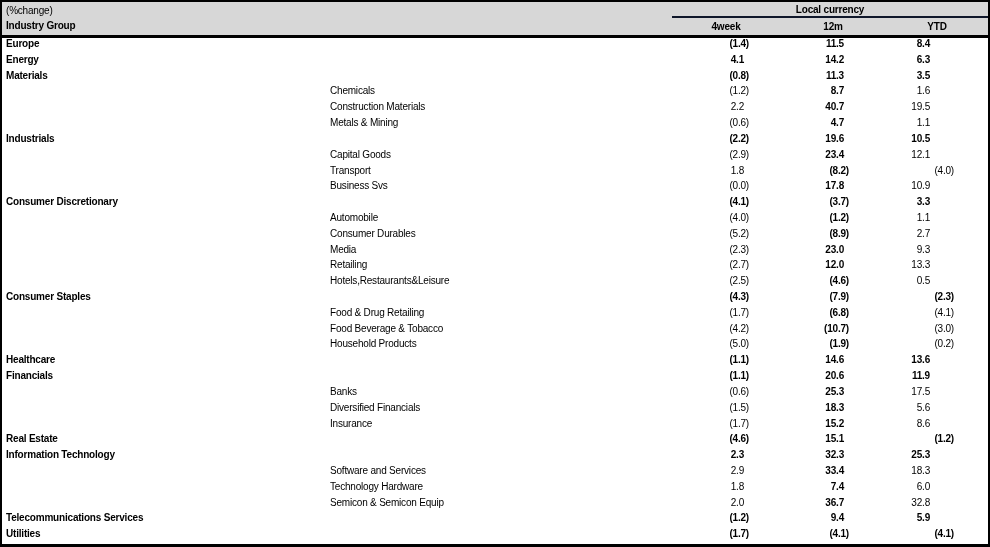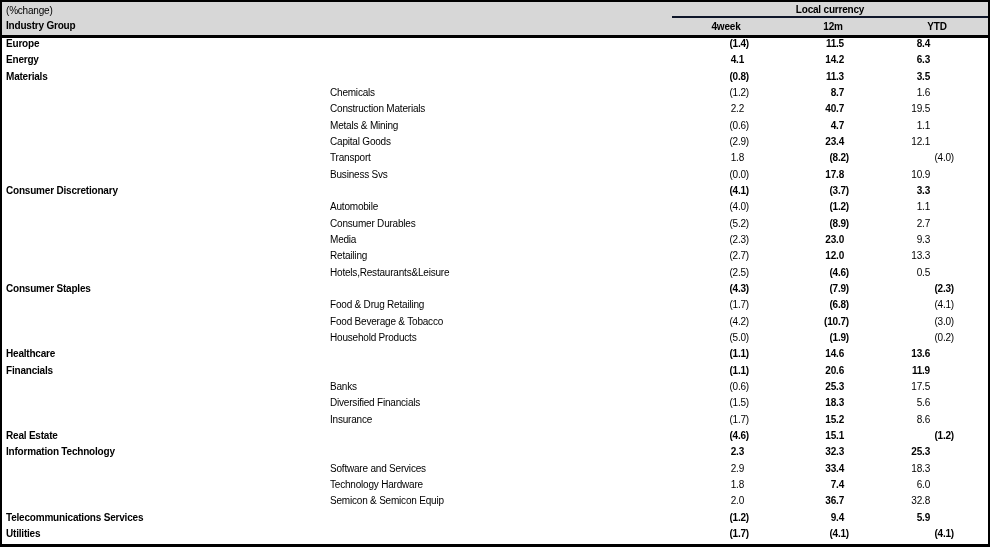--- a/index.html
+++ b/index.html
@@ -109,20 +109,26 @@
         <div class="val c0">2.2</div>
         <div class="val c1">40.7</div>
         <div class="val c2">19.5</div>
       </div>
       <div class="row sub">
         <div class="name">Metals &amp; Mining</div>
         <div class="val c0 neg">(0.6)</div>
         <div class="val c1">4.7</div>
         <div class="val c2">1.1</div>
       </div>
+      <div class="row sector">
+        <div class="name">Industrials</div>
+        <div class="val c0 neg">(2.2)</div>
+        <div class="val c1">19.6</div>
+        <div class="val c2">10.5</div>
+      </div>
       <div class="row sub">
         <div class="name">Capital Goods</div>
         <div class="val c0 neg">(2.9)</div>
         <div class="val c1">23.4</div>
         <div class="val c2">12.1</div>
       </div>
       <div class="row sub">
         <div class="name">Transport</div>
         <div class="val c0">1.8</div>
         <div class="val c1 neg">(8.2)</div>

